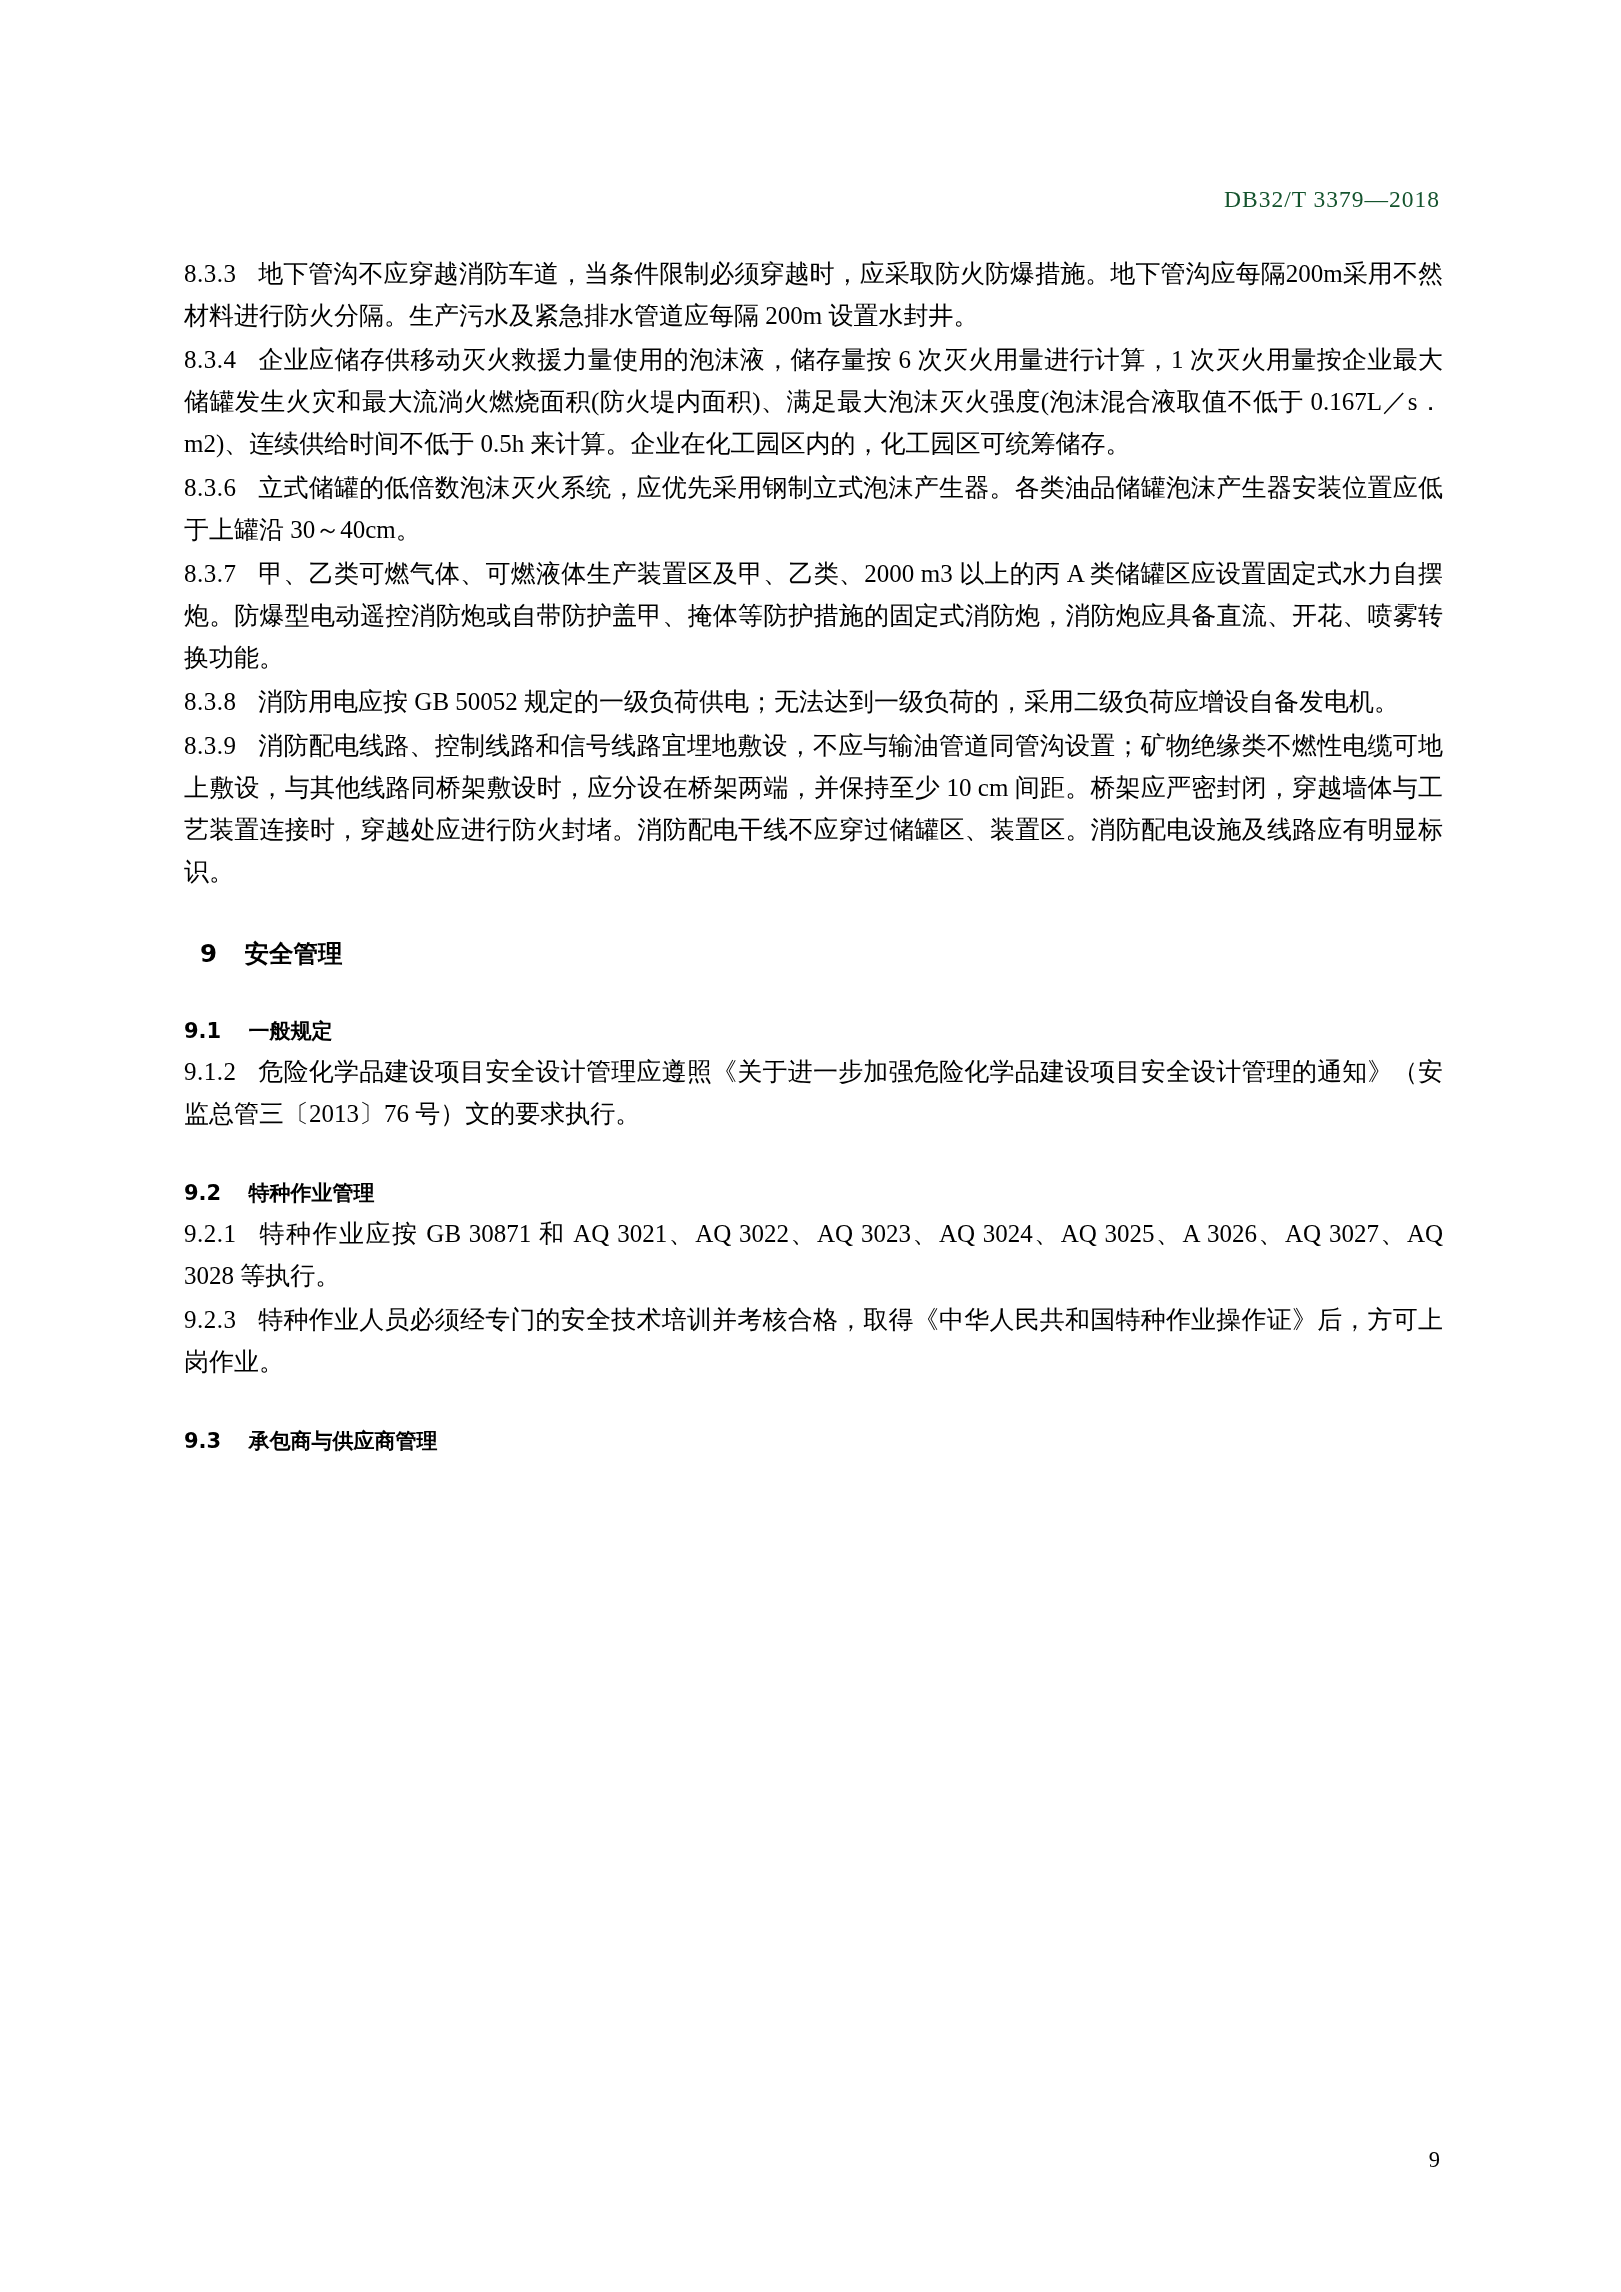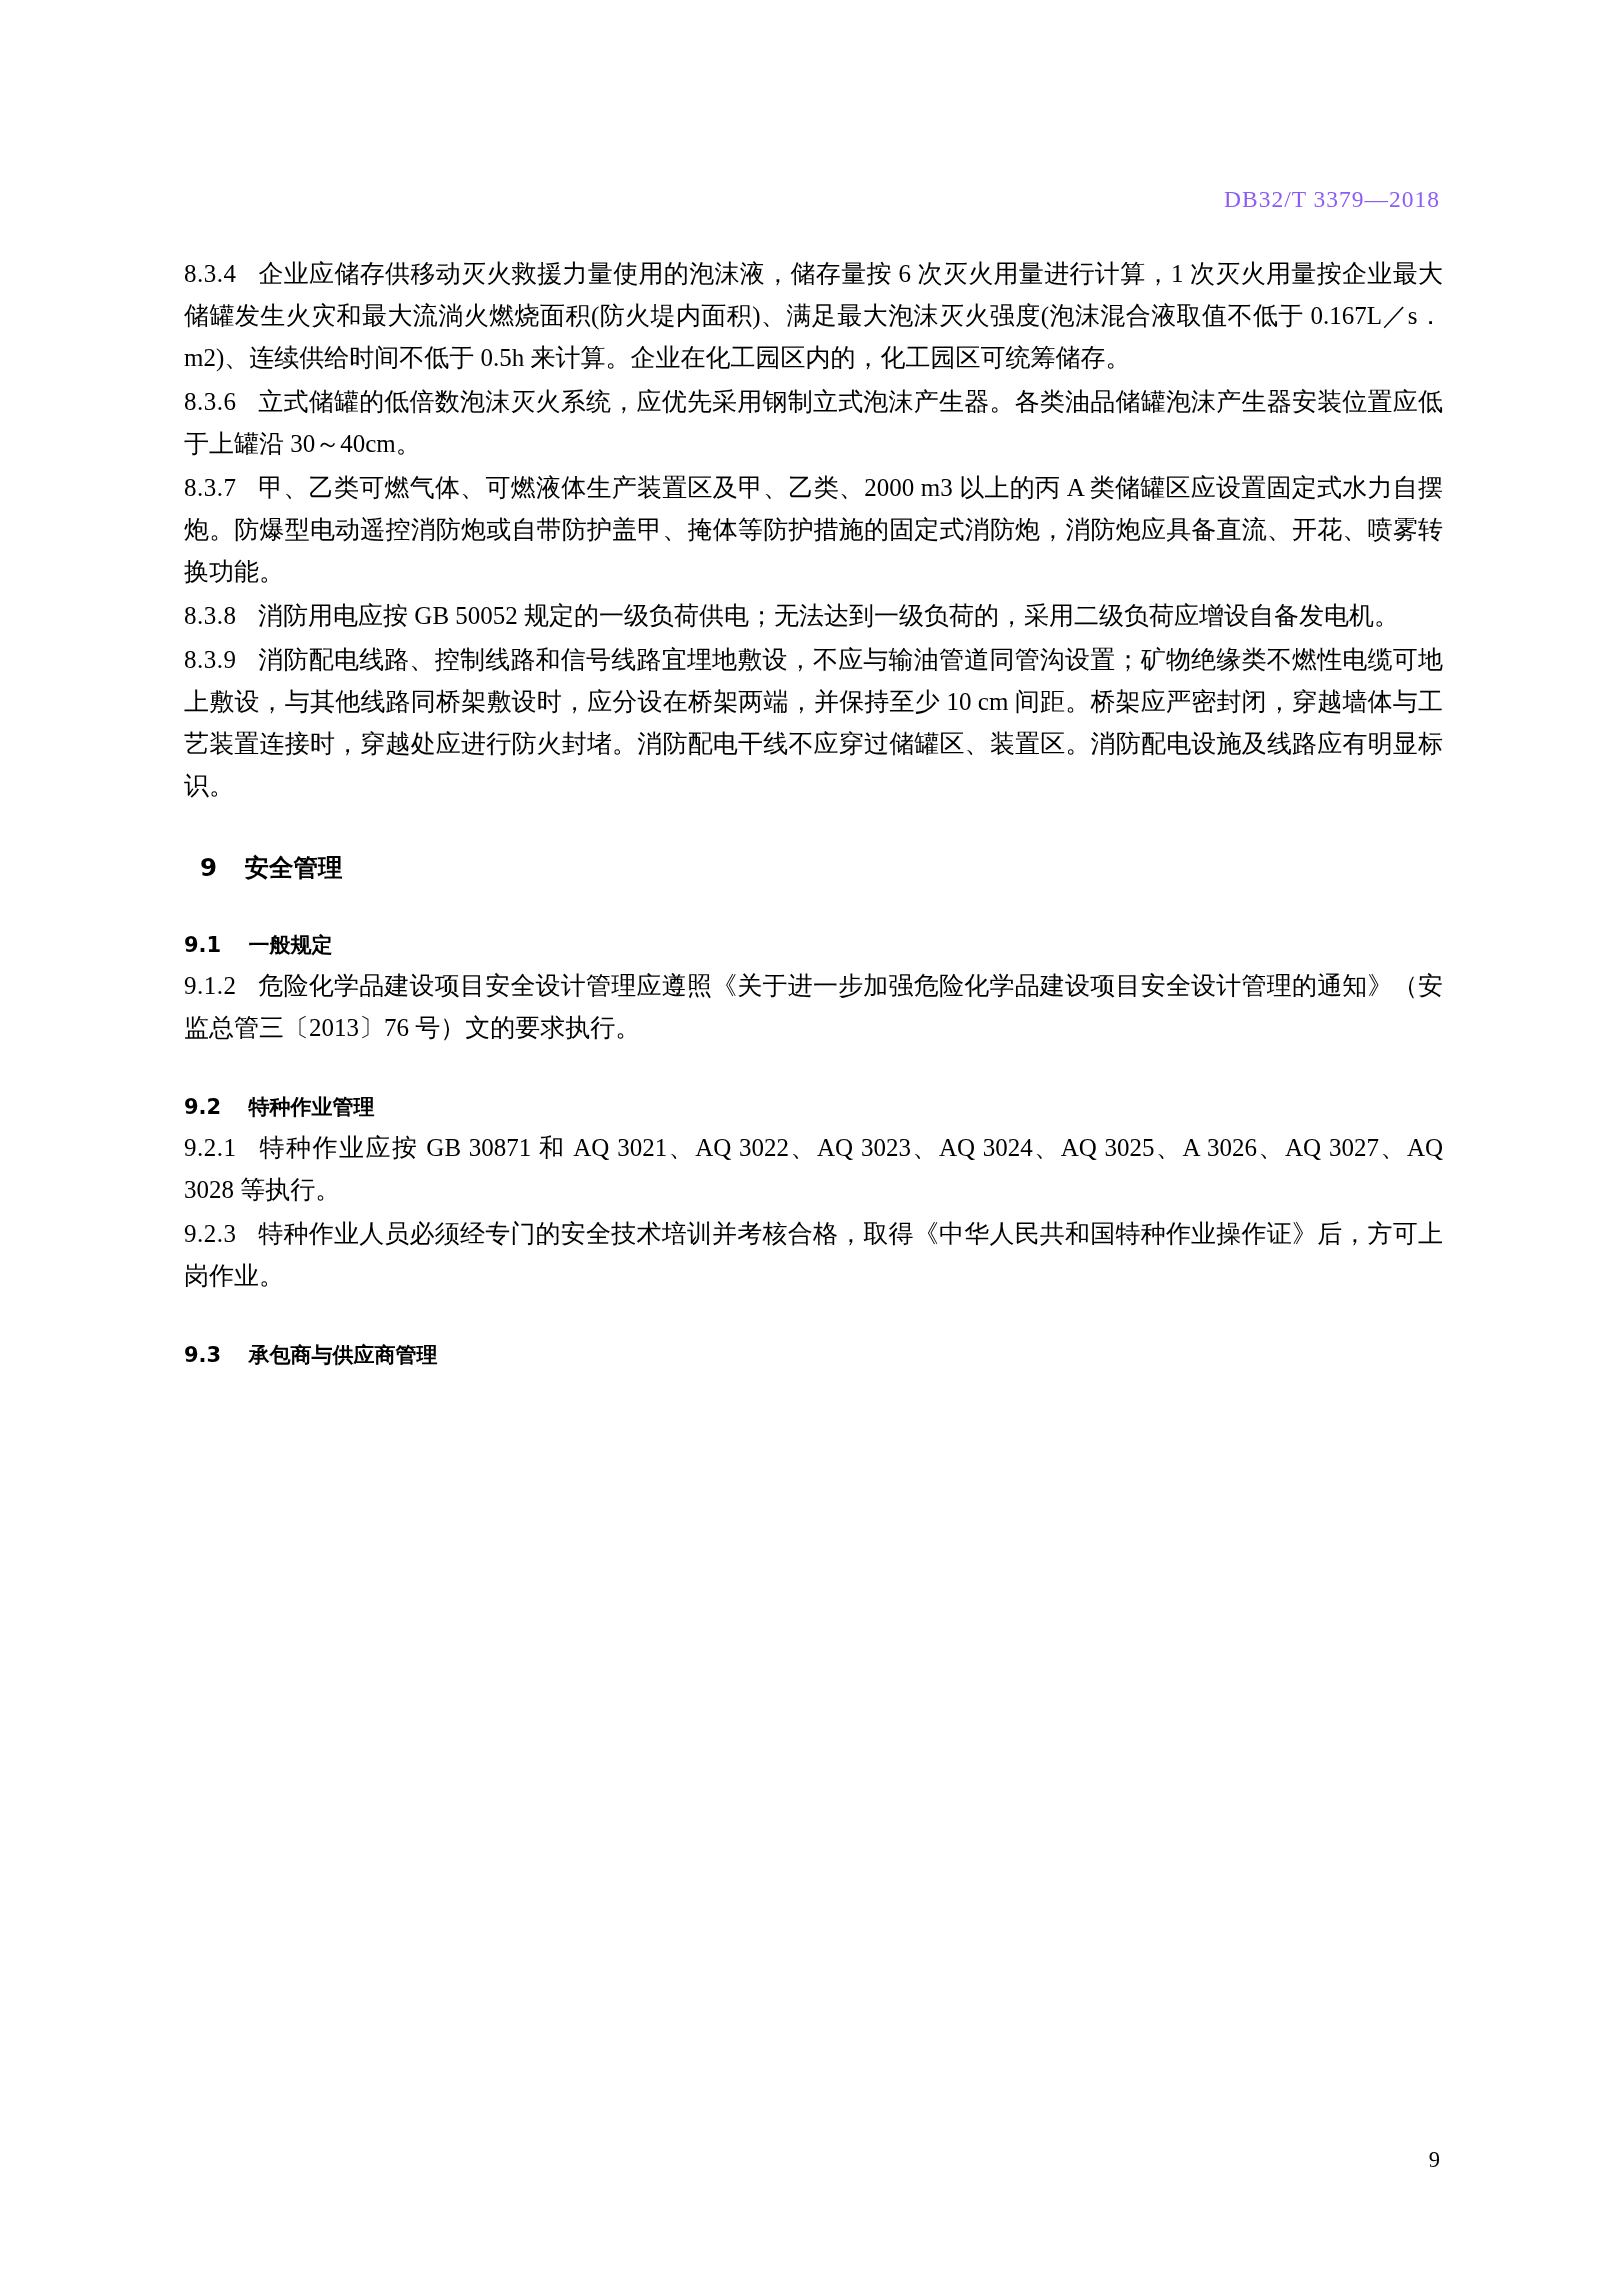--- a/index.html
+++ b/index.html
@@ -21,21 +21,21 @@
     box-sizing: border-box;
     padding: 0;
   }
   .header {
     position: absolute;
     top: 186px;
     right: 181px;
     font-family: "Liberation Serif", serif;
     font-size: 23.5px;
     letter-spacing: 1px;
-    color: #8b5cf6;
+    color: #14532d;
   }
   .header-rule {
     position: absolute;
     top: 227px;
     left: 181px;
     right: 181px;
     height: 0;
     border-top: 0px solid #000;
   }
   .content {
@@ -88,20 +88,21 @@
 </head>
 <body>
 
 <div class="page">
 
   <div class="header">DB32/T  3379—2018</div>
   <div class="header-rule"></div>
 
   <div class="content">
 
+    <p class="para"><span class="num">8.3.3</span><span class="indent-gap"></span><span>地下管沟不应穿越消防车道，当条件限制必须穿越时，应采取防火防爆措施。地下管沟应每隔200m采用不然材料进行防火分隔。生产污水及紧急排水管道应每隔 200m 设置水封井。</span></p>
 
     <p class="para"><span class="num">8.3.4</span><span class="indent-gap"></span><span>企业应储存供移动灭火救援力量使用的泡沫液，储存量按 6 次灭火用量进行计算，1 次灭火用量按企业最大储罐发生火灾和最大流淌火燃烧面积(防火堤内面积)、满足最大泡沫灭火强度(泡沫混合液取值不低于 0.167L／s．m2)、连续供给时间不低于 0.5h 来计算。企业在化工园区内的，化工园区可统筹储存。</span></p>
 
 
     <p class="para"><span class="num">8.3.6</span><span class="indent-gap"></span><span>立式储罐的低倍数泡沫灭火系统，应优先采用钢制立式泡沫产生器。各类油品储罐泡沫产生器安装位置应低于上罐沿 30～40cm。</span></p>
 
     <p class="para"><span class="num">8.3.7</span><span class="indent-gap"></span><span>甲、乙类可燃气体、可燃液体生产装置区及甲、乙类、2000 m3 以上的丙 A 类储罐区应设置固定式水力自摆炮。防爆型电动遥控消防炮或自带防护盖甲、掩体等防护措施的固定式消防炮，消防炮应具备直流、开花、喷雾转换功能。</span></p>
 
     <p class="para"><span class="num">8.3.8</span><span class="indent-gap"></span><span>消防用电应按 GB 50052 规定的一级负荷供电；无法达到一级负荷的，采用二级负荷应增设自备发电机。</span></p>
 

